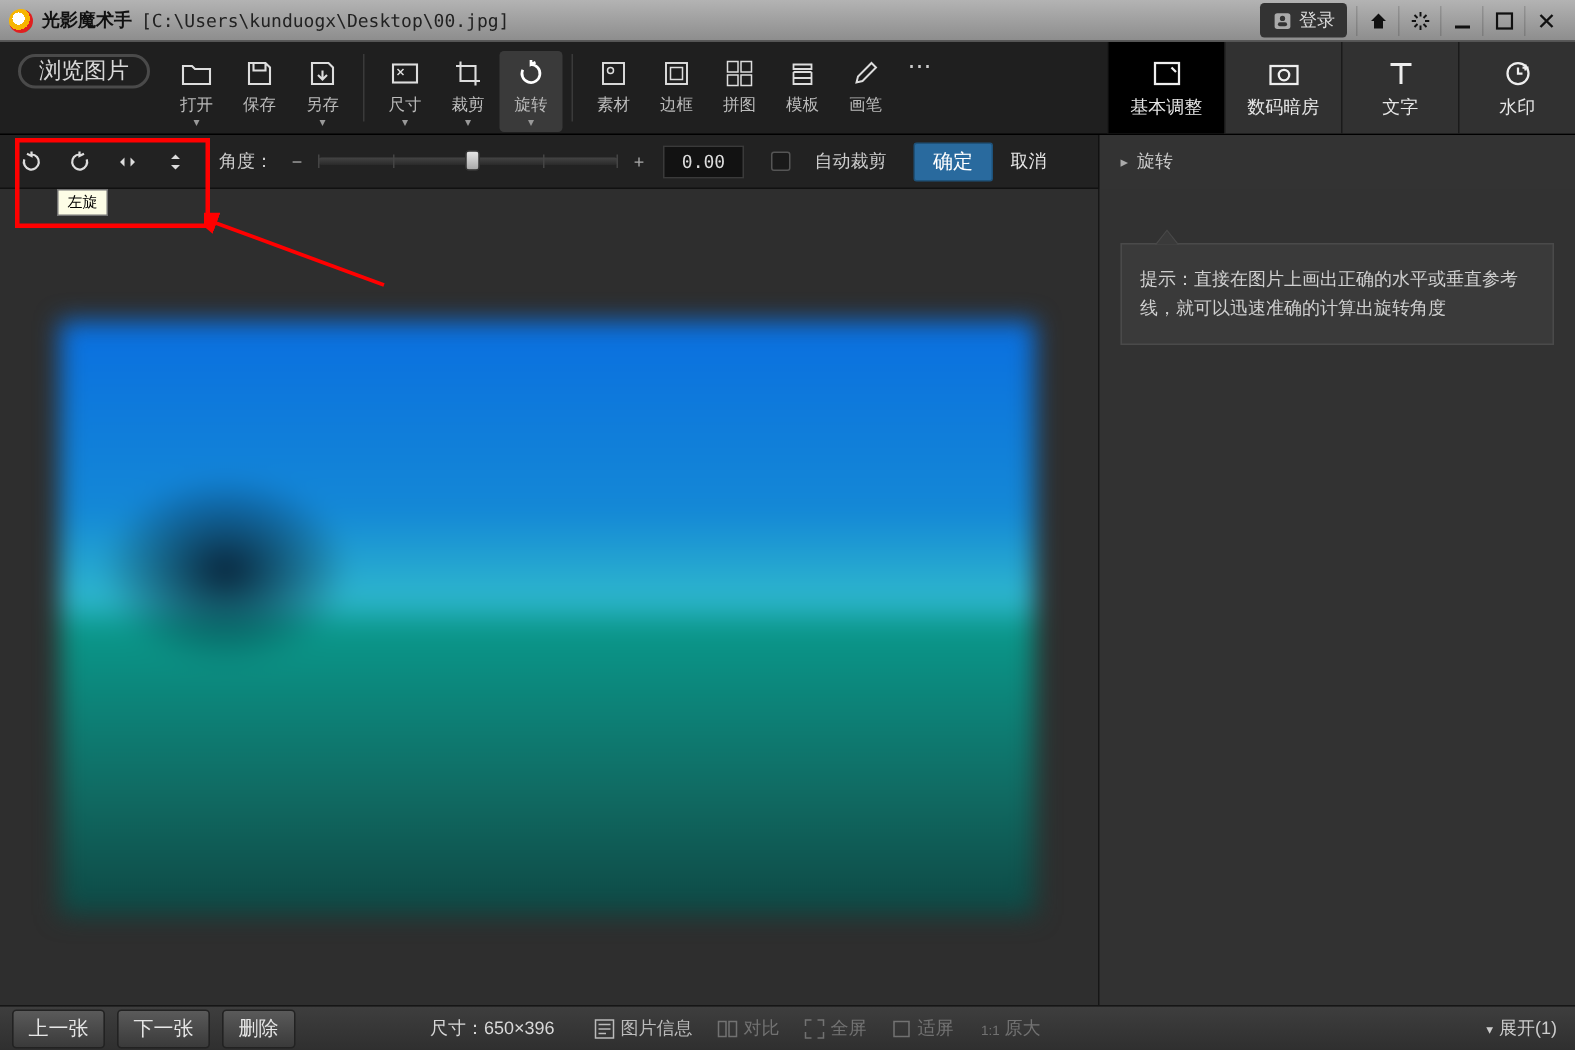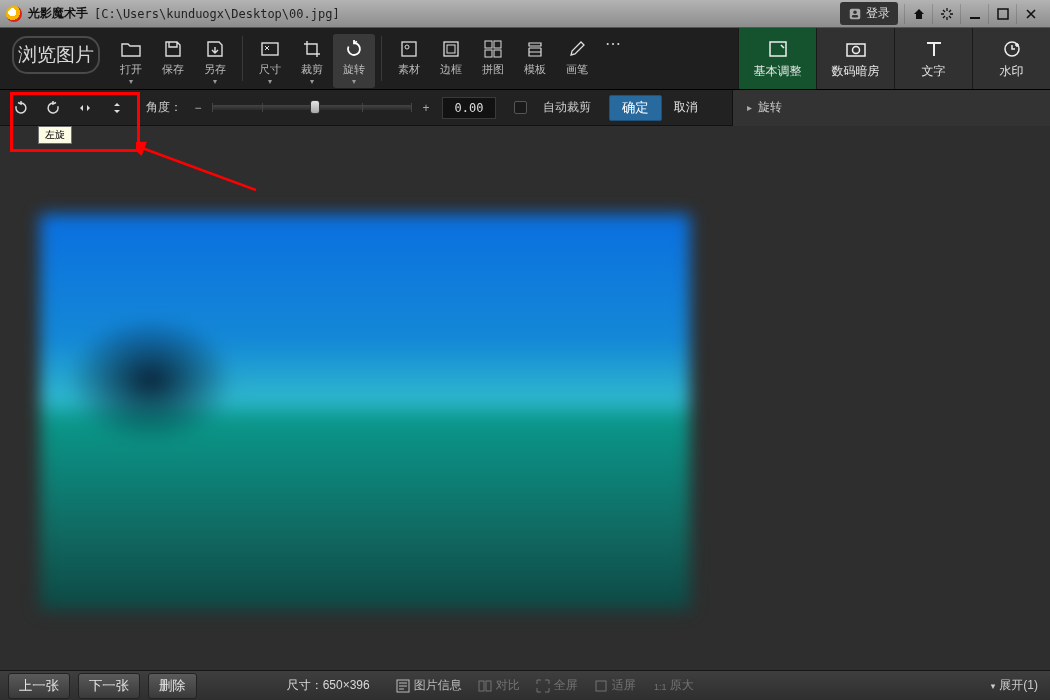--- a/index.html
+++ b/index.html
@@ -19,32 +19,32 @@
     margin-right:6px;}
   .title-text { color:#111; font-weight:bold; }
   .title-path { color:#222; margin-left:6px; font-family:Consolas,monospace; font-size:12px;}
   .title-spacer{flex:1;}
   .login-btn{display:flex;align-items:center;background:#333;color:#ddd;border-radius:3px;padding:3px 8px;margin-right:6px;cursor:pointer;}
   .login-btn svg{margin-right:4px;}
   .win-btns{display:flex;}
   .win-btn{width:28px;height:20px;display:flex;align-items:center;justify-content:center;color:#111;cursor:pointer;border-left:1px solid rgba(0,0,0,0.15);}
   
   .toolbar{display:flex;align-items:stretch;background:#1f1f1f;border-bottom:1px solid #000;height:62px;}
-  .browse-btn{margin:8px 10px 0 12px;width:88px;height:38px;border:2px solid #4a4a4a;border-radius:15px;display:flex;align-items:center;justify-content:center;color:#d8d8d8;font-size:19px;cursor:pointer;}
+  .browse-btn{margin:8px 10px 0 12px;width:88px;height:23px;border:2px solid #4a4a4a;border-radius:15px;display:flex;align-items:center;justify-content:center;color:#d8d8d8;font-size:15px;cursor:pointer;}
   .tb-group{display:flex;align-items:flex-start;padding-top:6px;}
   .tb-item{width:42px;display:flex;flex-direction:column;align-items:center;color:#bbb;font-size:11px;cursor:pointer;padding:2px 0;}
   .tb-item .ico{height:26px;display:flex;align-items:center;justify-content:center;color:#e6e6e6;position:relative;}
   .tb-item.active{background:#3a3a3a;border-radius:3px;}
   .tb-item .caret-down{font-size:8px;color:#999;margin-top:0px;}
   .tb-sep{width:1px;background:#3a3a3a;margin:8px 6px;}
   .tb-more{width:30px;display:flex;align-items:center;justify-content:center;color:#ccc;font-size:16px;cursor:pointer;}
   .right-tabs{margin-left:auto;display:flex;align-items:stretch;background:#313131;}
   .right-tab{width:78px;display:flex;flex-direction:column;align-items:center;justify-content:center;color:#e6e6e6;font-size:12px;cursor:pointer;border-left:1px solid #1a1a1a;}
   .right-tab .ico{height:24px;display:flex;align-items:center;justify-content:center;margin-bottom:2px;}
-  .rt-active{background:#14532d;}
+  .rt-active{background:#000000;}
   
   .subbar{display:flex;align-items:center;height:36px;background:#222;padding:0 10px;border-bottom:1px solid #111;position:relative;}
   .sub-left{display:flex;align-items:center;gap:10px;}
   .ic-btn{width:22px;height:22px;display:flex;align-items:center;justify-content:center;color:#ddd;cursor:pointer;}
   .angle-label{margin-left:18px;color:#ccc;}
   .slider-wrap{display:flex;align-items:center;margin-left:8px;}
   .pm{width:16px;text-align:center;color:#aaa;}
   .slider{width:200px;height:5px;background:linear-gradient(#444,#2a2a2a);border-radius:3px;position:relative;margin:0 6px;}
   .slider .tick{position:absolute;top:-2px;width:1px;height:9px;background:#444;}
   .slider .thumb{position:absolute;top:-5px;left:98px;width:10px;height:14px;border-radius:3px;background:linear-gradient(#e6e6e6,#a8a8a8);border:1px solid #333;cursor:pointer;}
@@ -330,20 +330,25 @@
   <div class="sidepanel-title">
     <span class="tri">▸</span>
     <span>旋转</span>
   </div>
 </div>
 
 <div class="content">
   <div class="canvas-area">
     <div class="fake-img"></div>
   </div>
+  <div class="side">
+    <div class="tip-box">
+      <span>提示：</span><span>直接在图片上画出正确的水平或垂直参考线，就可以迅速准确的计算出旋转角度</span>
+    </div>
+  </div>
 </div>
 
 <div class="anno-box"></div>
 <div class="anno-tooltip"><span>左旋</span></div>
 <svg class="anno-arrow" width="130" height="60" viewBox="0 0 130 60">
   <defs>
       <marker id="ah" markerWidth="10" markerHeight="10" refX="1" refY="3" orient="auto">
         <path d="M0 0 L8 3 L0 6 z" fill="#ff0000"></path>
       </marker>
     </defs>

